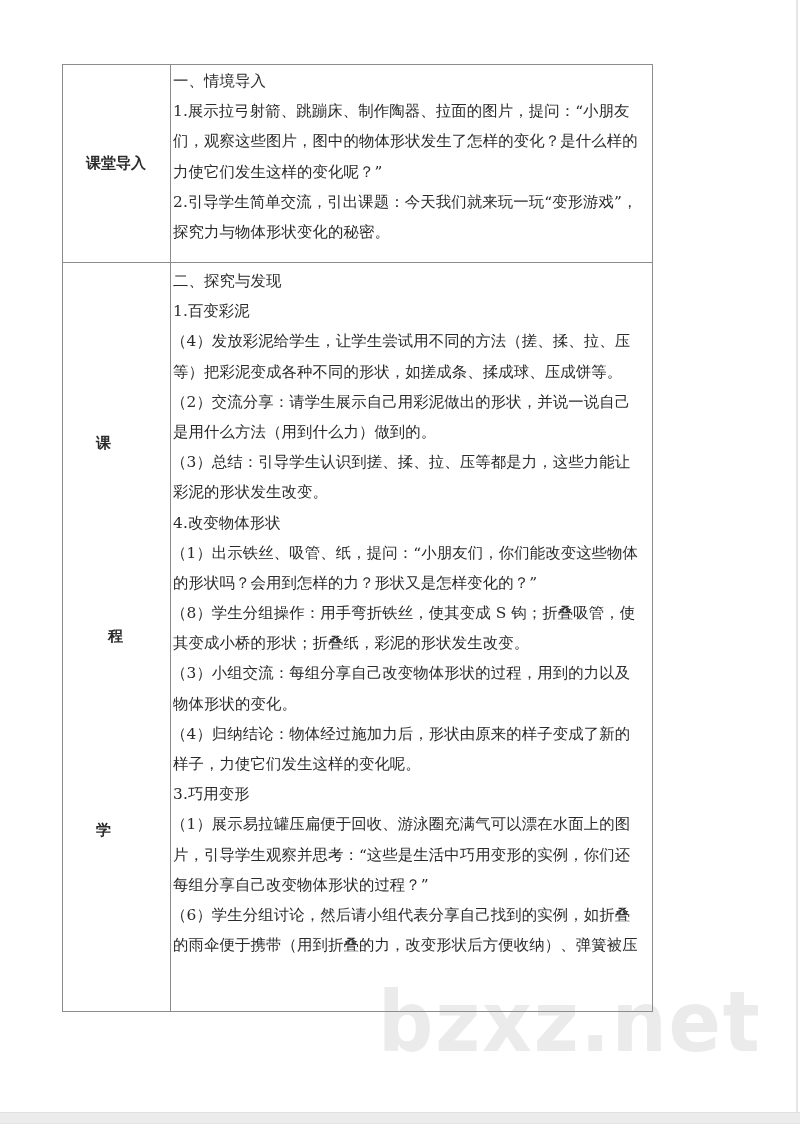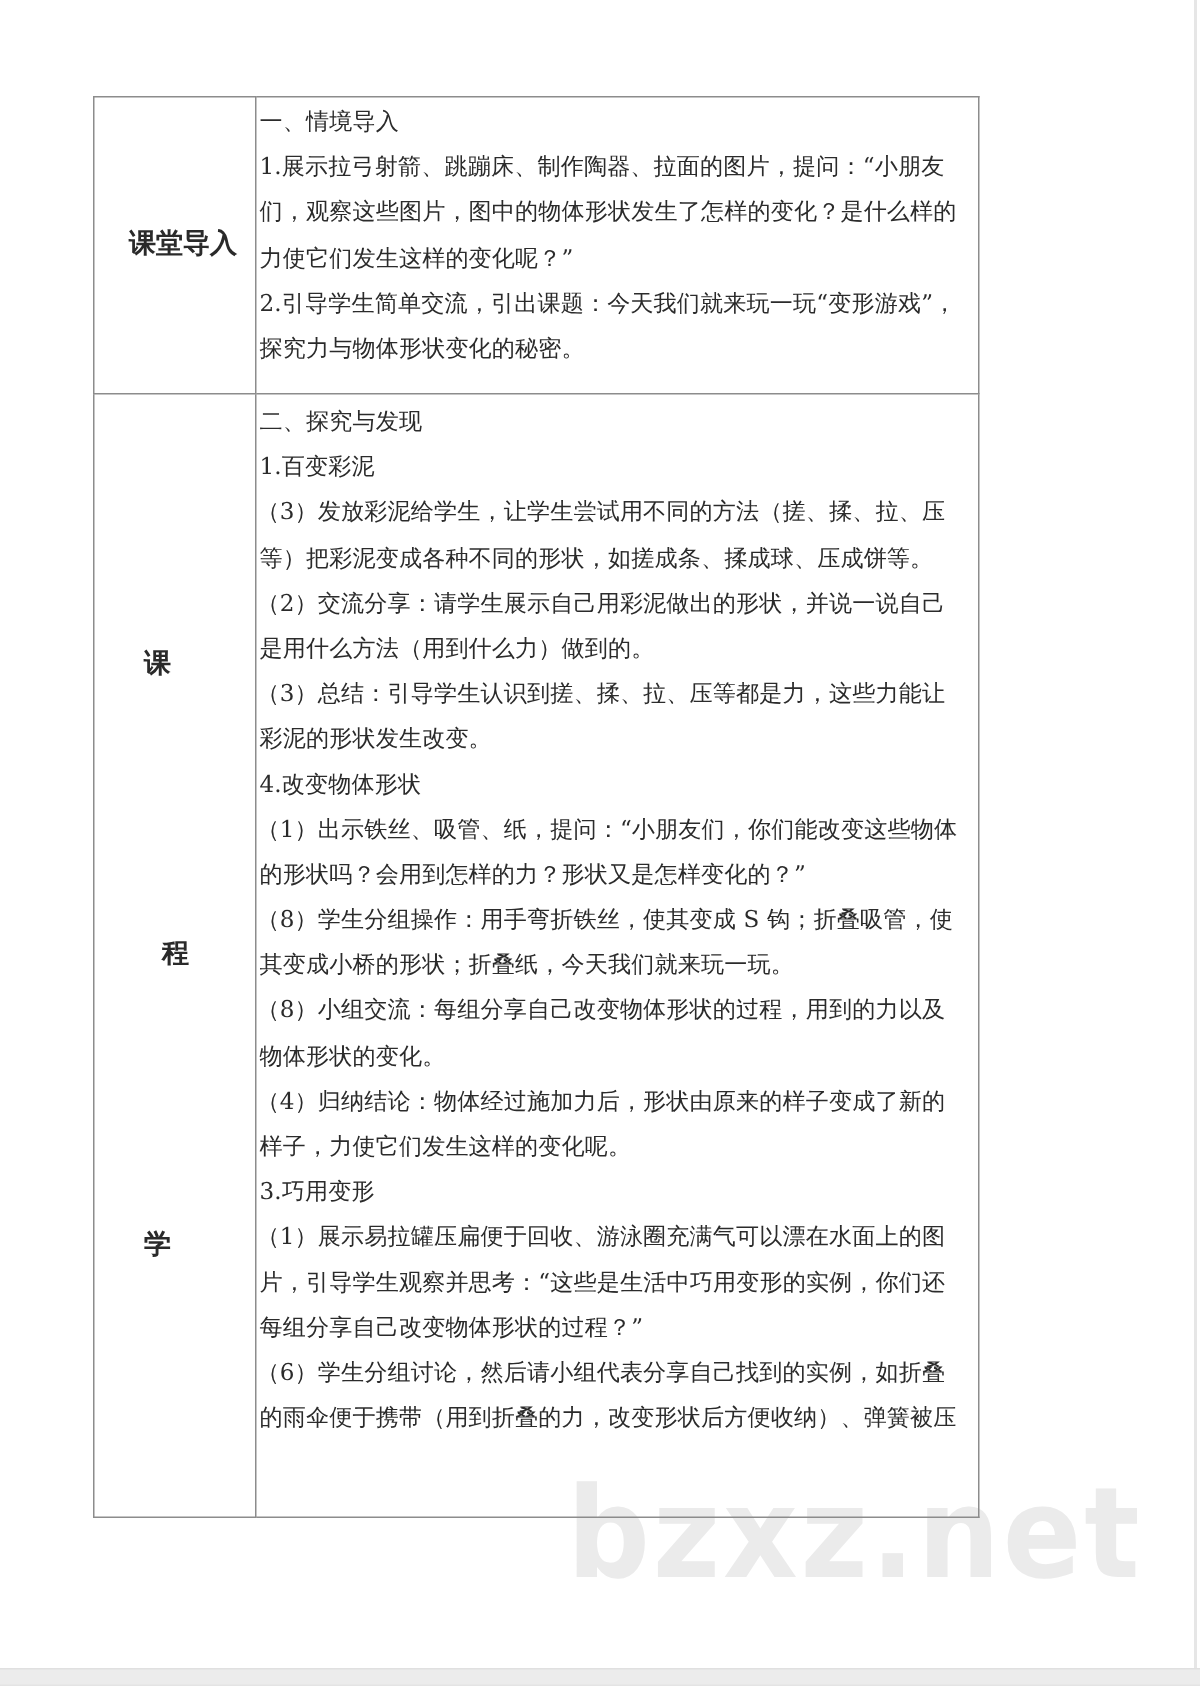--- a/index.html
+++ b/index.html
@@ -69,21 +69,21 @@
   .label-row1 {
     height: 197px;
   }
   .label-row2 {
     height: 748px;
   }
   .label-text {
     position: absolute;
     font-family: "DejaVu Sans", "Liberation Sans", sans-serif;
     font-weight: bold;
-    font-size: 18px;
+    font-size: 15px;
     color: #2a2a2a;
     line-height: 20px;
     white-space: nowrap;
   }
   .content-cell {
     padding: 0;
     margin-top: 14px;
   }
   .line {
     height: 30.2px;
@@ -124,32 +124,32 @@
   <tr>
     <td class="label-cell label-row2">
       <span class="label-text" style="left:33px; top:170px;">课</span>
       <span class="label-text" style="left:45px; top:363px;">程</span>
       <span class="label-text" style="left:33px; top:557px;">学</span>
     </td>
     <td class="content-cell">
       <div style="height:3px"></div>
       <div class="line">二、探究与发现</div>
       <div class="line">1.百变彩泥</div>
-      <div class="line indent">（3）发放彩泥给学生，让学生尝试用不同的方法（搓、揉、拉、压</div>
+      <div class="line indent">（4）发放彩泥给学生，让学生尝试用不同的方法（搓、揉、拉、压</div>
       <div class="line">等）把彩泥变成各种不同的形状，如搓成条、揉成球、压成饼等。</div>
       <div class="line indent">（2）交流分享：请学生展示自己用彩泥做出的形状，并说一说自己</div>
       <div class="line">是用什么方法（用到什么力）做到的。</div>
       <div class="line indent">（3）总结：引导学生认识到搓、揉、拉、压等都是力，这些力能让</div>
       <div class="line">彩泥的形状发生改变。</div>
       <div class="line">4.改变物体形状</div>
       <div class="line indent">（1）出示铁丝、吸管、纸，提问：“小朋友们，你们能改变这些物体</div>
       <div class="line">的形状吗？会用到怎样的力？形状又是怎样变化的？”</div>
       <div class="line indent">（8）学生分组操作：用手弯折铁丝，使其变成 S 钩；折叠吸管，使</div>
-      <div class="line">其变成小桥的形状；折叠纸，今天我们就来玩一玩。</div>
-      <div class="line indent">（8）小组交流：每组分享自己改变物体形状的过程，用到的力以及</div>
+      <div class="line">其变成小桥的形状；折叠纸，彩泥的形状发生改变。</div>
+      <div class="line indent">（3）小组交流：每组分享自己改变物体形状的过程，用到的力以及</div>
       <div class="line">物体形状的变化。</div>
       <div class="line indent">（4）归纳结论：物体经过施加力后，形状由原来的样子变成了新的</div>
       <div class="line">样子，力使它们发生这样的变化呢。</div>
       <div class="line">3.巧用变形</div>
       <div class="line indent">（1）展示易拉罐压扁便于回收、游泳圈充满气可以漂在水面上的图</div>
       <div class="line">片，引导学生观察并思考：“这些是生活中巧用变形的实例，你们还</div>
       <div class="line">每组分享自己改变物体形状的过程？”</div>
       <div class="line indent">（6）学生分组讨论，然后请小组代表分享自己找到的实例，如折叠</div>
       <div class="line">的雨伞便于携带（用到折叠的力，改变形状后方便收纳）、弹簧被压</div>
     </td>

